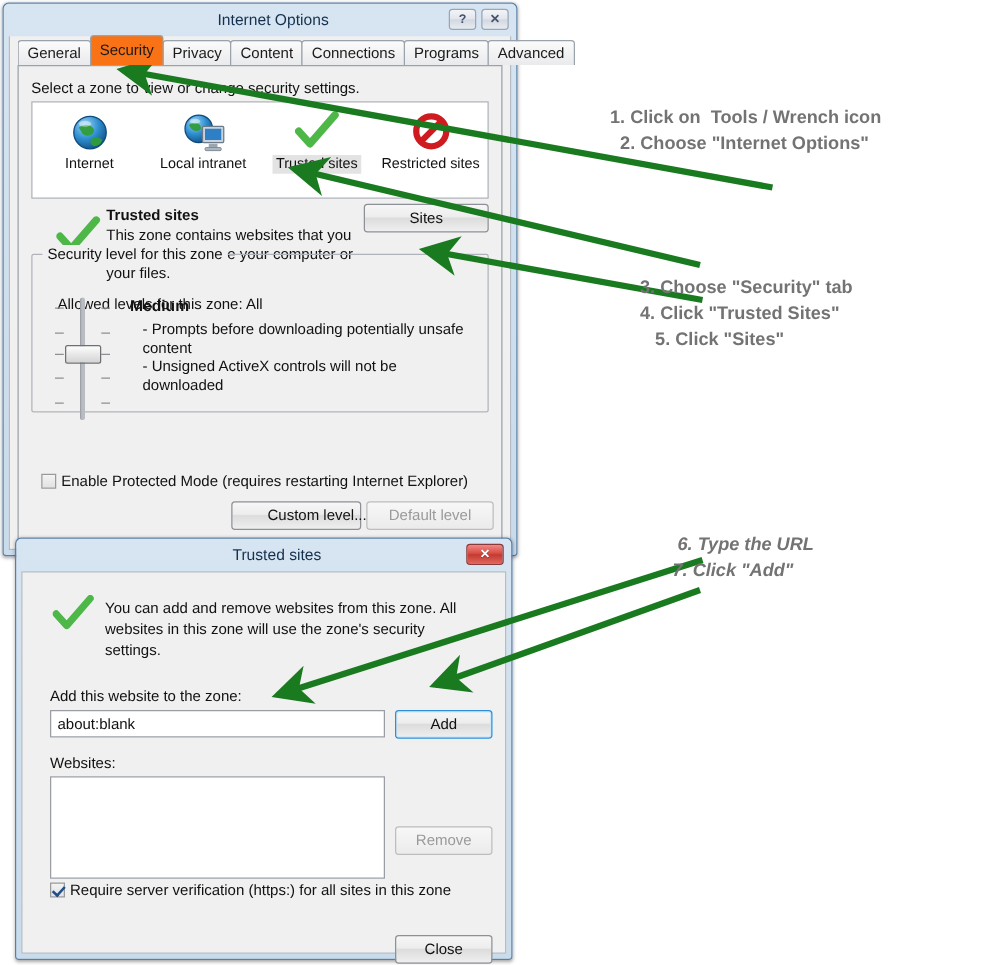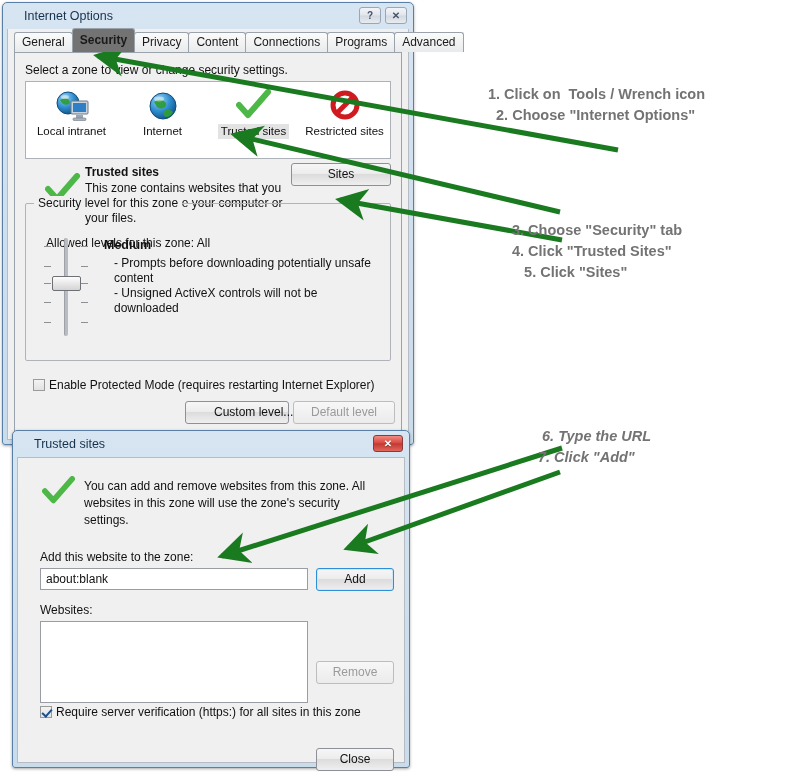--- a/index.html
+++ b/index.html
@@ -23,20 +23,21 @@
     box-shadow: 0 1px 3px rgba(0,0,0,.35);
   }
   .win-title {
     height: 26px;
     line-height: 26px;
     padding-left: 21px;
     font-size: 12.5px;
     color: #15314d;
     position: relative;
     white-space: nowrap;
+    text-align: center;
   }
   .titlebtns { position:absolute; top:4px; right:6px; display:flex; gap:4px; }
   .tbtn {
     width: 22px; height: 17px;
     border: 1px solid #9aa6b4;
     border-radius: 3px;
     background: linear-gradient(to bottom,#f2f4f7 0%, #e2e6ec 48%, #d2d8e0 52%, #e8ecf1 100%);
     display:flex; align-items:center; justify-content:center;
     font-size: 10px; color:#47526b; font-weight:bold;
     cursor:default;
@@ -73,24 +74,24 @@
     border-bottom:none;
     background: linear-gradient(to bottom,#fbfbfb,#e9eaec);
     border-radius: 3px 3px 0 0;
     margin-right:-1px;
     color:#1a1a1a;
     white-space:nowrap;
     cursor:default;
   }
   .tab.active {
     height: 24px; line-height:23px;
-    background:#737373;
+    background:#f97316;
     border-color:#9aa2ab;
     position:relative; z-index:3;
-    font-weight:bold;
+    font-weight:normal;
   }
   .tabpage {
     position:absolute; left:6px; right:6px; top:23px; bottom:6px;
     background:#f0f0f0;
     border:1px solid #9aa2ab;
   }
 
   .lbl { font-size:12px; color:#111; }
 
   .zonebox {
@@ -118,21 +119,21 @@
     height:23px; line-height:21px; text-align:center;
     cursor:default; white-space:nowrap;
   }
   .btn.disabled { color:#9a9a9a; border-color:#bdbdbd;
     background: linear-gradient(to bottom,#f7f7f7,#ebebeb); }
   .btn.focus { border:1px solid #2c8fd8; box-shadow: inset 0 0 0 1px #cfe6f7; }
 
   #sites-btn { position:absolute; right:10px; top:110px; width:100px; }
 
   .group {
-    position:absolute; left:10px; right:10px; top:150px; height:158px;
+    position:absolute; left:10px; right:10px; top:150px; height:127px;
     border:1px solid #b0b4ba; border-radius:2px;
   }
   .group > .glegend {
     position:absolute; top:-8px; left:8px; background:#f0f0f0; padding:0 4px; font-size:12px;
   }
 
   .allowed { position:absolute; left:20px; top:12px; font-size:12px;margin-top:20px; }
 
   .slider { position:absolute; left:14px; top:34px; width:52px; height:98px; }
   .slider .track {
@@ -223,54 +224,54 @@
       <div class="tab">Connections</div>
       <div class="tab">Programs</div>
       <div class="tab">Advanced</div>
     </div>
 
     <div class="tabpage">
 
       <div class="lbl" style="position:absolute;left:10px;top:10px;">Select a zone to view or change security settings.</div>
 
       <div class="zonebox">
-        <div class="zone">
-          <div class="zico">
-            <svg width="38" height="34" viewBox="0 0 38 34">
-              <circle cx="15" cy="14" r="11" fill="url(#gl)" stroke="#0f4a7d" stroke-width="1"></circle>
-              <path d="M7 11 q4 -3 8 -1 q3 3 1 5 q-4 2 -7 -1 z" fill="#2f9c3a" opacity=".95"></path>
-              <ellipse cx="12" cy="8" rx="4" ry="2" fill="#fff" opacity=".45"></ellipse>
-              <rect x="18" y="12" width="17" height="13" rx="1" fill="#c9d3dd" stroke="#6b7a88"></rect>
-              <rect x="20" y="14" width="13" height="9" fill="#2f7fc7"></rect>
-              <rect x="23" y="26" width="7" height="3" fill="#9aa6b2"></rect>
-              <rect x="20" y="29" width="13" height="2.5" rx="1" fill="#aab5c0" stroke="#6b7a88" stroke-width=".6"></rect>
-            </svg>
-          </div>
-          <span class="zname">Local intranet</span>
-        </div>
-
         <div class="zone">
           <div class="zico">
             <svg width="34" height="34" viewBox="0 0 34 34">
               <defs>
                   <radialGradient id="gl" cx="35%" cy="28%" r="75%">
                 <stop offset="0%" stop-color="#9fd6f5"></stop>
                     <stop offset="55%" stop-color="#2f8fd0"></stop>
                 <stop offset="100%" stop-color="#14558c"></stop>
                   </radialGradient>
                 </defs>
               <circle cx="17" cy="17" r="13" fill="url(#gl)" stroke="#0f4a7d" stroke-width="1"></circle>
               <path d="M8 13 q5 -4 10 -1 q4 3 1 6 q-4 3 -8 0 z" fill="#2f9c3a" opacity=".95"></path>
               <path d="M18 22 q5 -3 9 1 q-2 5 -7 5 q-4 -2 -2 -6 z" fill="#2f9c3a" opacity=".95"></path>
               <ellipse cx="13" cy="10" rx="5" ry="2.4" fill="#ffffff" opacity=".45"></ellipse>
             </svg>
           </div>
           <span class="zname">Internet</span>
         </div>
 
+        <div class="zone">
+          <div class="zico">
+            <svg width="38" height="34" viewBox="0 0 38 34">
+              <circle cx="15" cy="14" r="11" fill="url(#gl)" stroke="#0f4a7d" stroke-width="1"></circle>
+              <path d="M7 11 q4 -3 8 -1 q3 3 1 5 q-4 2 -7 -1 z" fill="#2f9c3a" opacity=".95"></path>
+              <ellipse cx="12" cy="8" rx="4" ry="2" fill="#fff" opacity=".45"></ellipse>
+              <rect x="18" y="12" width="17" height="13" rx="1" fill="#c9d3dd" stroke="#6b7a88"></rect>
+              <rect x="20" y="14" width="13" height="9" fill="#2f7fc7"></rect>
+              <rect x="23" y="26" width="7" height="3" fill="#9aa6b2"></rect>
+              <rect x="20" y="29" width="13" height="2.5" rx="1" fill="#aab5c0" stroke="#6b7a88" stroke-width=".6"></rect>
+            </svg>
+          </div>
+          <span class="zname">Local intranet</span>
+        </div>
+
         <div class="zone selected">
           <div class="zico">
             <svg width="36" height="34" viewBox="0 0 36 34">
               <path d="M3 16 L12 26 L32 3" fill="none" stroke="#4db748" stroke-width="6" stroke-linecap="round" stroke-linejoin="round"></path>
             </svg>
           </div>
           <span class="zname">Trusted sites</span>
         </div>
 
         <div class="zone">

